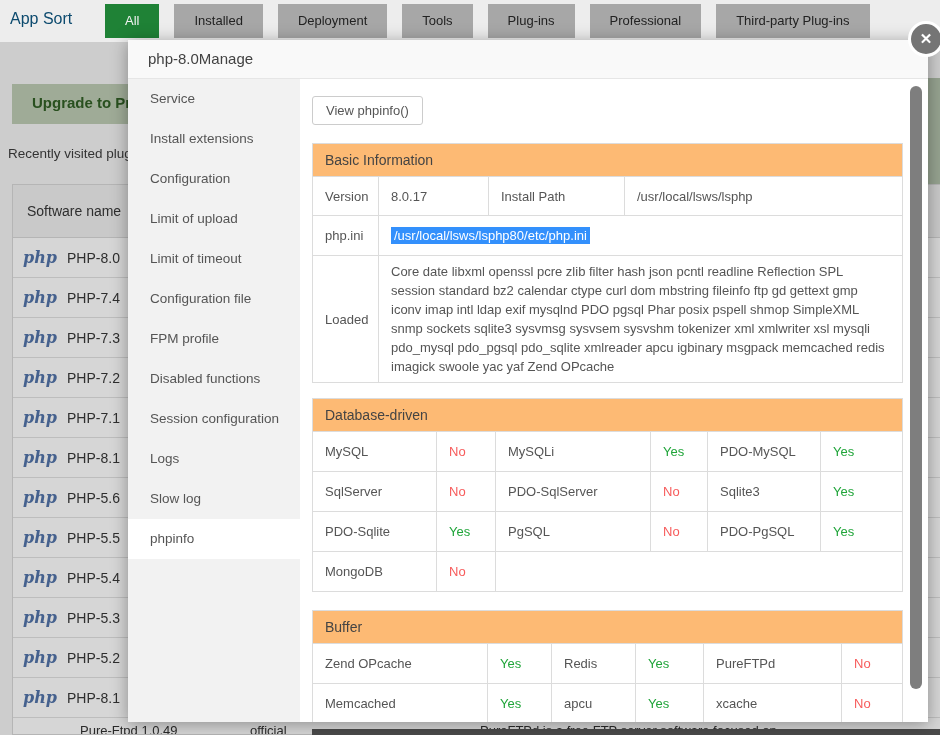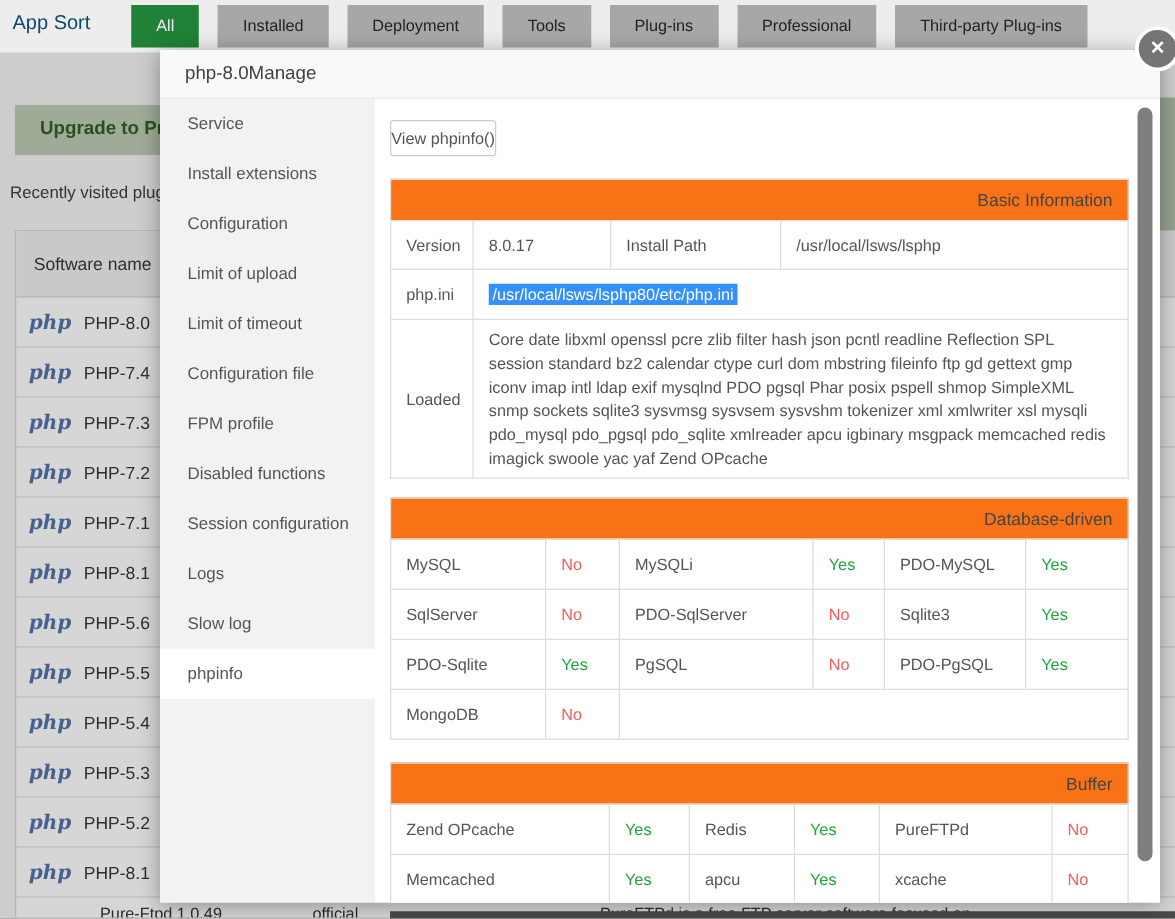--- a/index.html
+++ b/index.html
@@ -39,28 +39,28 @@
          box-shadow:0 2px 16px rgba(0,0,0,0.35);z-index:10;}
   .modal-header{height:38px;background:#f9f9f9;border-bottom:1px solid #e6e6e6;}
   .modal-title{line-height:38px;padding-left:20px;font-size:15px;color:#424242;}
   .modal-body{position:absolute;top:39px;left:0;right:0;bottom:0;}
   .side-menu{position:absolute;left:0;top:0;bottom:0;width:172px;background:#f2f2f2;}
   .menu-item{height:40px;line-height:40px;padding-left:22px;font-size:13.5px;color:#555;cursor:pointer;}
   .menu-item.selected{background:#fff;}
   .content{position:absolute;left:172px;top:0;right:0;bottom:0;background:#fff;overflow:hidden;
            padding:17px 0 0 12px;box-sizing:border-box;}
   .btn{display:inline-block;background:#fff;border:1px solid #ccc;border-radius:3px;
-       padding:6px 0;font-size:13px;color:#555;cursor:pointer;}
+       padding:6px 13px;font-size:13px;color:#555;cursor:pointer;}
 
   .section{width:591px;}
   .sec-basic{margin-top:18px;}
   .sec-db{margin-top:15px;}
   .sec-buffer{margin-top:18px;}
-  .sec-header{background:#f97316;border:1px solid #dcdcdc;border-bottom:none;
-              padding:8px 12px;font-size:14px;color:#444;text-align:right;}
+  .sec-header{background:#fdba74;border:1px solid #dcdcdc;border-bottom:none;
+              padding:8px 12px;font-size:14px;color:#444;}
   table{width:591px;border-collapse:collapse;table-layout:fixed;background:#fff;}
   td{border:1px solid #dcdcdc;font-size:13px;color:#555;padding:0 12px;height:38px;overflow:hidden;}
   .row-40 td{height:39px;}
   td.loaded-val{padding:6px 12px;line-height:19px;height:auto;margin-left:16px;}
   .hl{background:var(--sel,#3390fc);color:#fff;padding:1px 3px;}
   .status-yes{color:var(--yes,#20a53a);margin-top:16px;}
   .status-no{color:var(--no,#f75b5b);}
 
   .scroll-thumb{position:absolute;right:6px;top:7px;width:12px;height:603px;background:#7e7e7e;border-radius:7px;cursor:pointer;}
 

